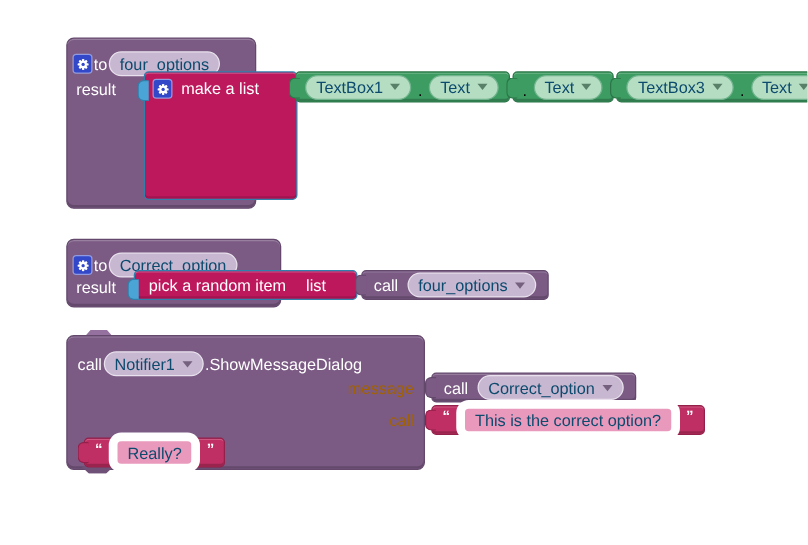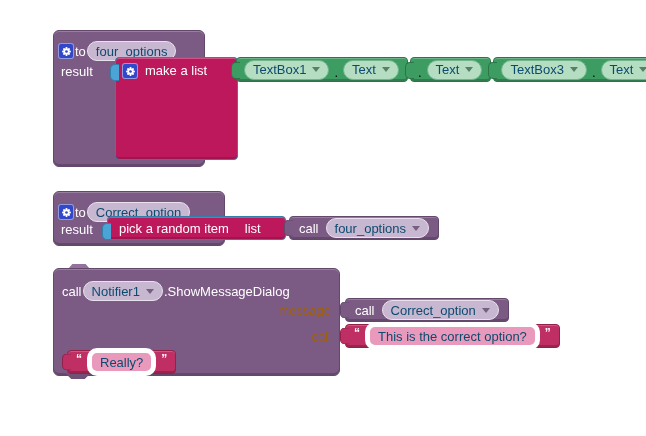--- a/index.html
+++ b/index.html
@@ -10,21 +10,21 @@
        box-shadow:inset 0 1px 0 rgba(255,255,255,.22), inset 0 -2px 0 rgba(0,0,0,.18);}
   .hdr{position:absolute;display:flex;align-items:center;gap:1px;height:36px;}
   .wlbl{color:#fff;white-space:nowrap;}
   .gear{width:14px;height:14px;background:#3348C8;border:1px solid rgba(255,255,255,.45);
         border-radius:3px;display:inline-flex;align-items:center;justify-content:center;flex:0 0 auto;}
   .gear svg{display:block;}
   .fld{display:inline-flex;align-items:center;gap:6px;padding:1px 8px;border-radius:10px;
        color:#0c4a6e;white-space:nowrap;height:16px;}
   .lav{background:#C8B7D0;border:1px solid #E9E2EE;}
   .grn{background:#B5DDC2;border:1px solid #71B48E;}
-  .pnk{background:#E999BC;border:5px solid #ffffff;}
+  .pnk{background:#E999BC;border:7px solid #ffffff;}
   .tri{width:0;height:0;border-left:4px solid transparent;border-right:4px solid transparent;
        border-top:5px solid currentColor;display:inline-block;}
   .tri-lav{color:#74617F;} .tri-grn{color:#587F68;}
   .plug::before{content:"";position:absolute;left:-6px;width:8px;height:15px;border-radius:5px 0 0 5px;}
   .plug{position:relative;}
   .plug-blue::before{background:#4AA5D6;border:1px solid #3180AC;border-right:none;top:6px;}
   .plug-green::before{background:#3D9C62;border:1px solid #2B7547;border-right:none;top:4px;}
   .plug-purple::before{background:#7B5A84;border:1px solid #63486C;border-right:none;top:50%;transform:translateY(-50%);}
   .plug-pink::before{background:#C02F63;border:1px solid #93204A;border-right:none;top:50%;transform:translateY(-50%);}
   .bluebox{background:#be185d;border:1px solid #3180AC;border-radius:4px;

